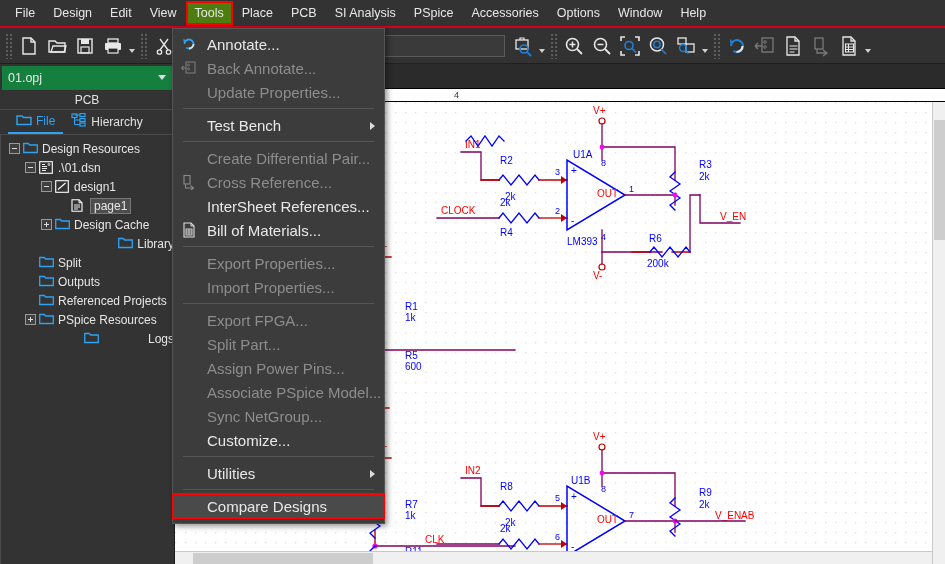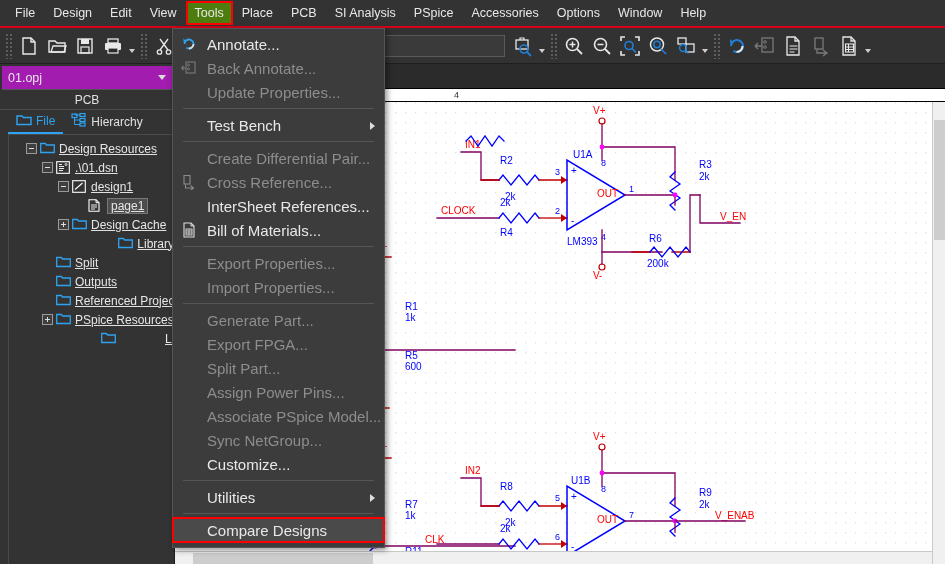--- a/index.html
+++ b/index.html
@@ -88,21 +88,21 @@
   #left-panel {
     width: 175px;
     background: #333333;
     display: flex; flex-direction: column;
     border-right: 1px solid #1c1c1c;
     position: relative;
   }
   #proj-combo {
     height: 24px;
     margin: 2px 2px 0 2px;
-    background: #a21caf;
+    background: #15803d;
     border-bottom: 1px solid #555;
     display: flex; align-items: center;
     padding: 0 6px;
     font-size: 12.5px; color: #e8e8e8;
   }
   #proj-combo .cbx-arrow {
     margin-left:auto; border-left:4px solid transparent;border-right:4px solid transparent;border-top:5px solid #ddd;
   }
   #pcb-header {
     height: 20px;
@@ -121,27 +121,25 @@
     display:flex; align-items:center; gap:4px;
     padding: 0 8px;
     font-size: 12px;
     color: #e0e0e0;
     border-bottom: 1px solid transparent;
   }
   .ptab.sel { color:#2ea3f2; border-bottom: 2px solid #2ea3f2; }
   #tree {
     flex: 1;
     background: #333333;
-    padding: 4px 0 0 17px;
+    padding: 4px 0 0 8px;
     overflow: hidden;
     border-left: 1px solid #4a4a4a;
     border-top: 1px solid #4a4a4a;
-    margin-left: 8px;
     position: relative;
-    text-decoration: underline;
   }
   .trow {
     display: flex; align-items: center;
     height: 19px;
     font-size: 12px;
     color: #e6e6e6;
     white-space: nowrap;
   }
   .tbox {
     width: 11px; height: 11px;
@@ -918,23 +916,20 @@
     </div>
     <div class="dd-sep"></div>
     <div class="dd-item disabled">
       <span>Export Properties...</span>
     </div>
     <div class="dd-item disabled">
       <span>Import Properties...</span>
     </div>
     <div class="dd-sep"></div>
     <div class="dd-item disabled">
-      <span>Generate Part...</span>
-    </div>
-    <div class="dd-item disabled">
       <span>Export FPGA...</span>
     </div>
     <div class="dd-item disabled">
       <span>Split Part...</span>
     </div>
     <div class="dd-item disabled">
       <span>Assign Power Pins...</span>
     </div>
     <div class="dd-item disabled">
       <span>Associate PSpice Model...</span>

